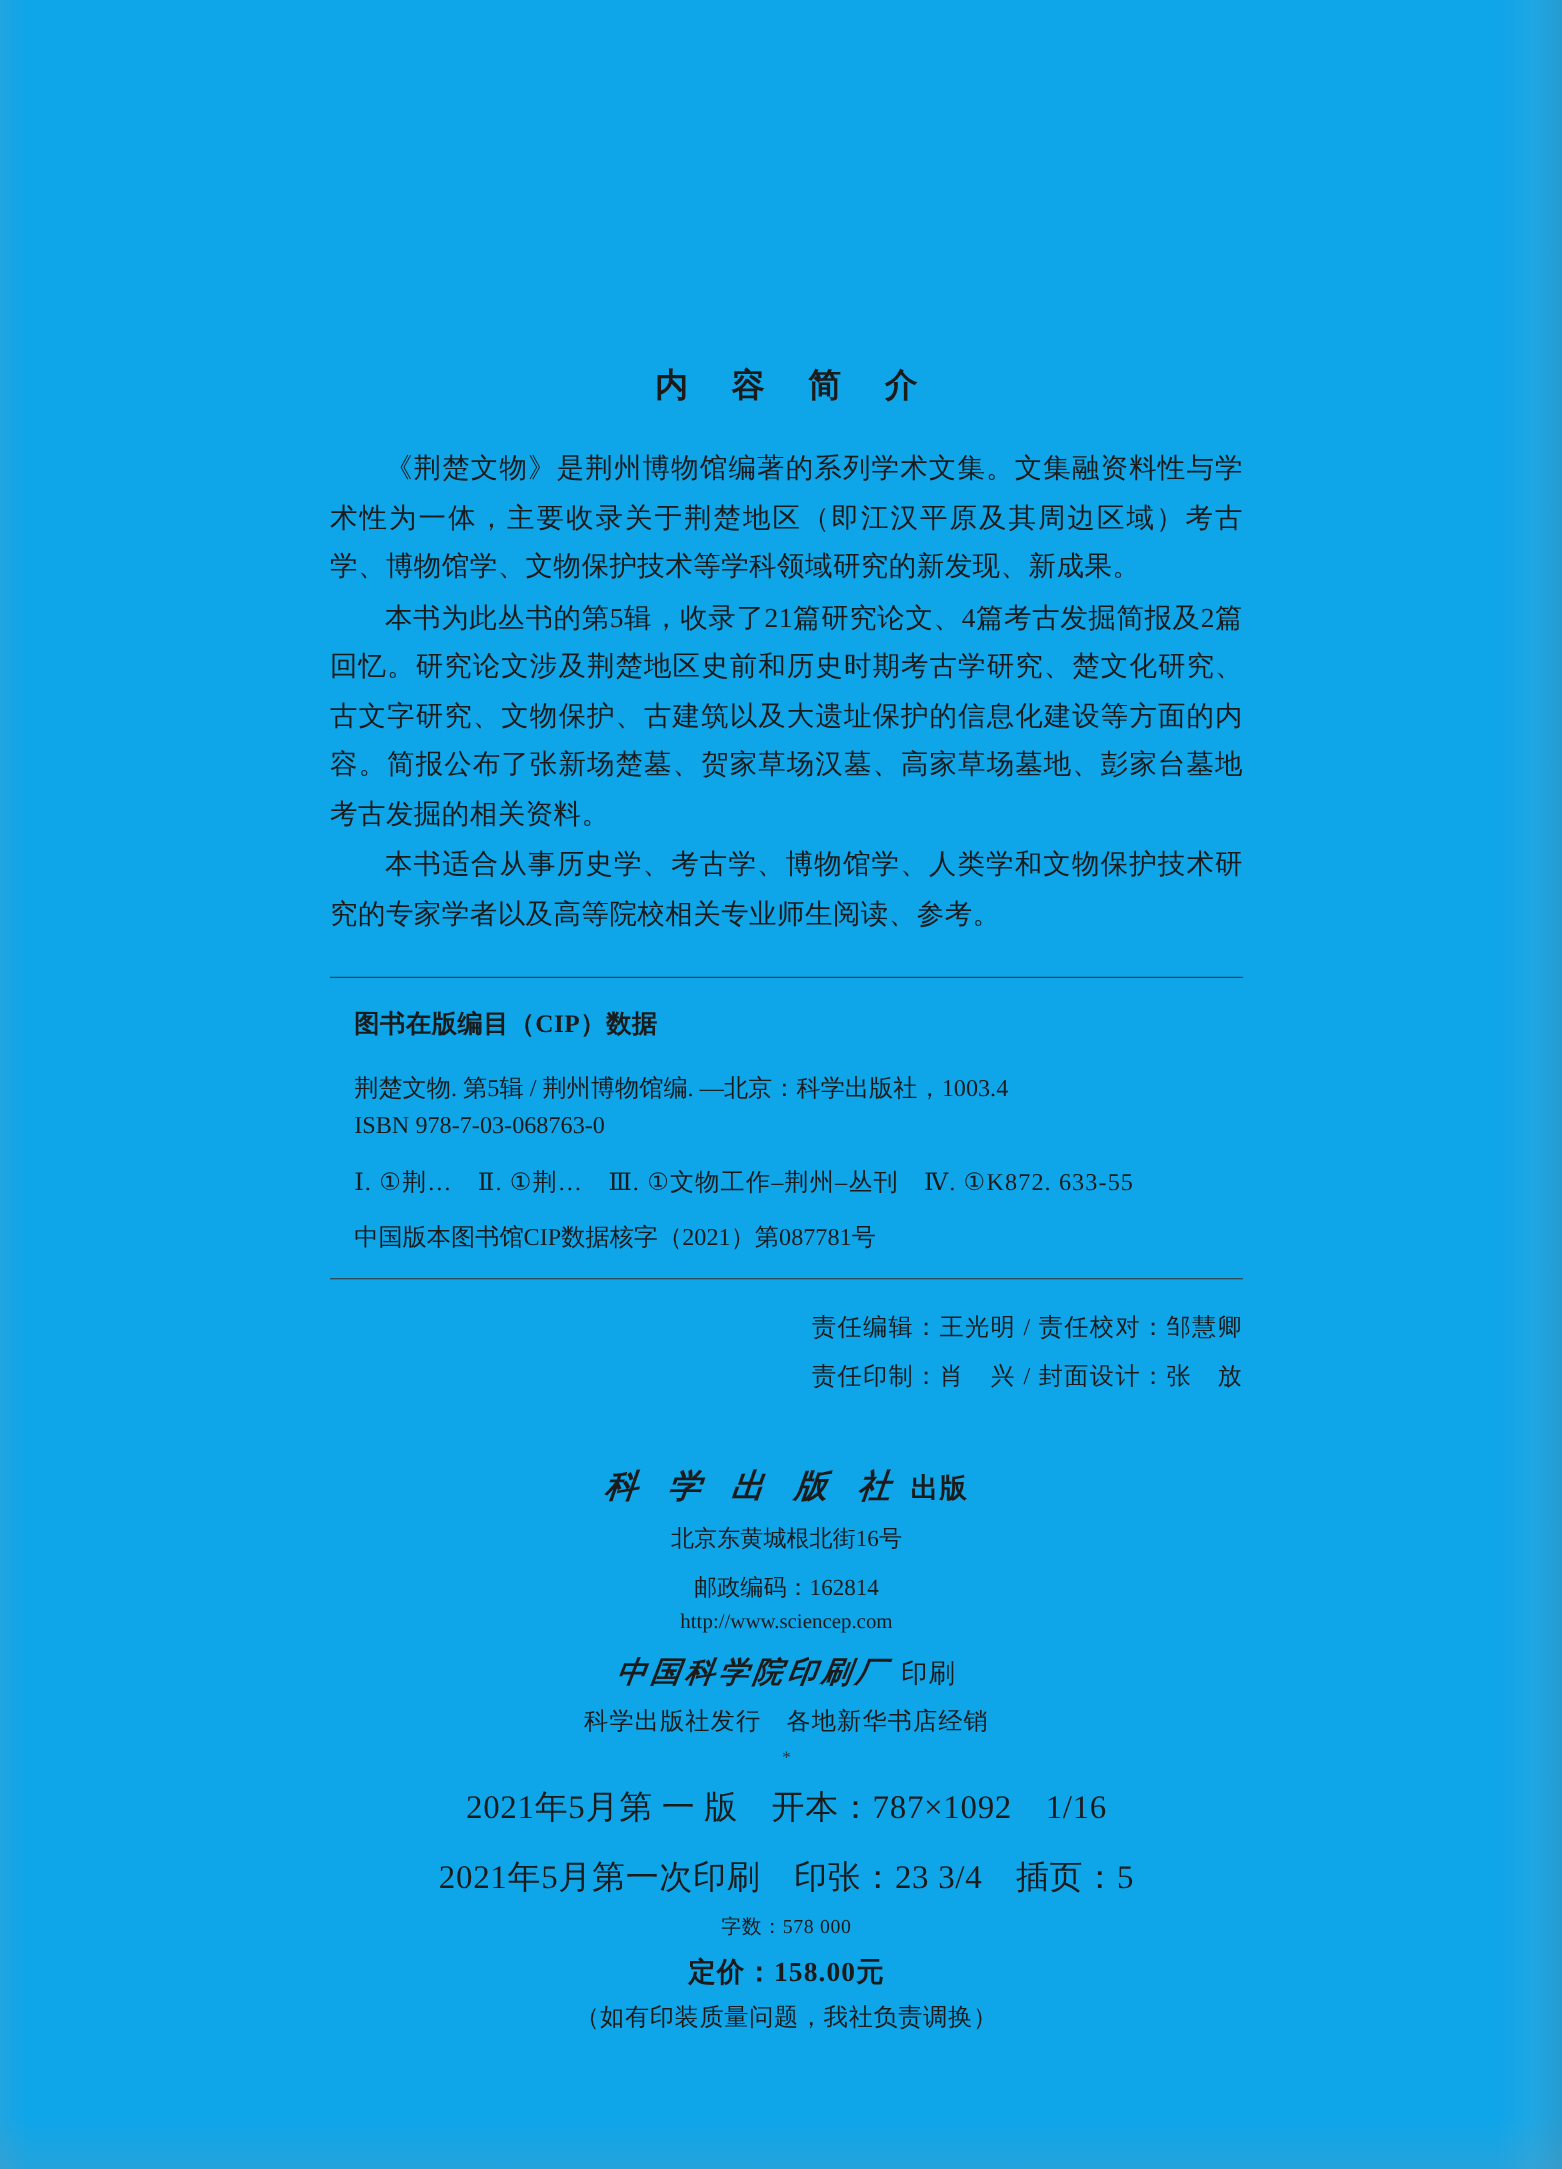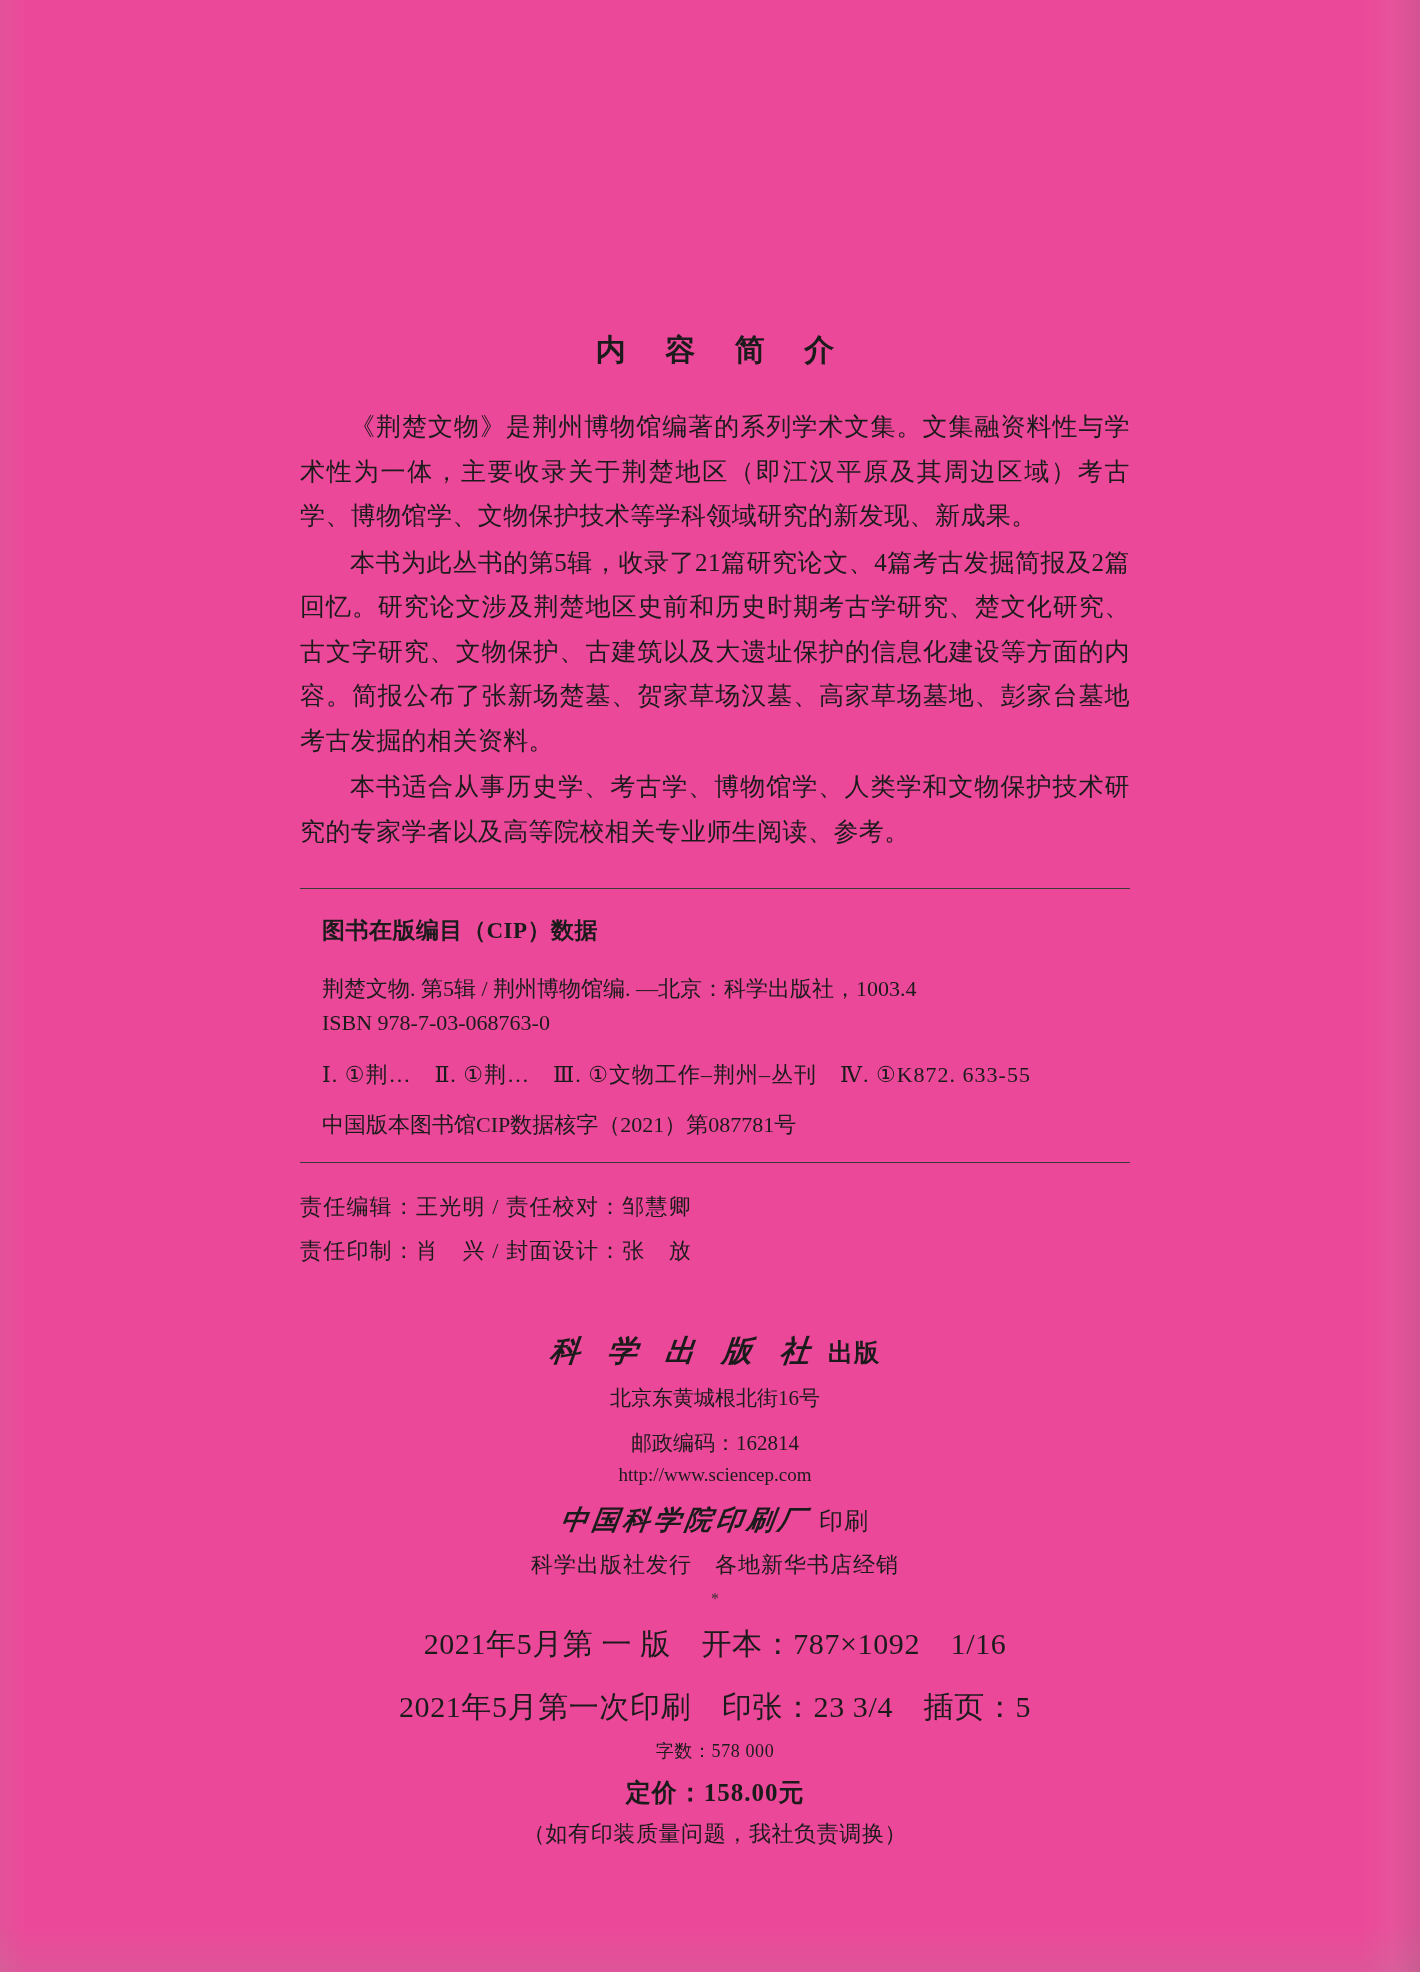--- a/index.html
+++ b/index.html
@@ -4,21 +4,21 @@
 <style>
   html, body {
     margin: 0;
     padding: 0;
     background: #ffffff;
   }
   .page {
     position: relative;
     width: 1420px;
     height: 1972px;
-    background: #ec4899;
+    background: #0ea5e9;
     overflow: hidden;
     font-family: "Liberation Serif", "DejaVu Serif", serif;
     color: #1b1b1b;
   }
   
   .scan-edge-right {
     position: absolute;
     top: 0; right: 0;
     width: 60px; height: 100%;
     background: linear-gradient(to right, rgba(255,255,255,0) 0%, rgba(180,180,180,0.10) 55%, rgba(120,120,120,0.22) 100%);
@@ -96,21 +96,21 @@
     padding-left: 22px;
     margin: 0 0 20px 0;
   }
   .cip-nucleus {
     font-size: 22px;
     padding-left: 22px;
     margin: 0;
   }
 
   .credits {
-    text-align: left;
+    text-align: right;
     font-size: 22px;
     line-height: 2.0;
     letter-spacing: 1.2px;
     margin-top: 4px;
   }
   .credits div { white-space: pre; }
 
   .imprint {
     margin-top: 58px;
     text-align: center;

